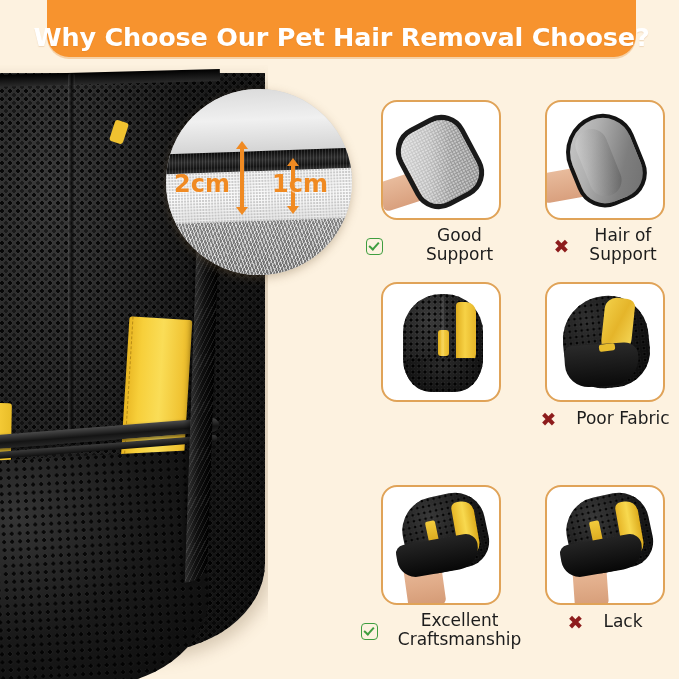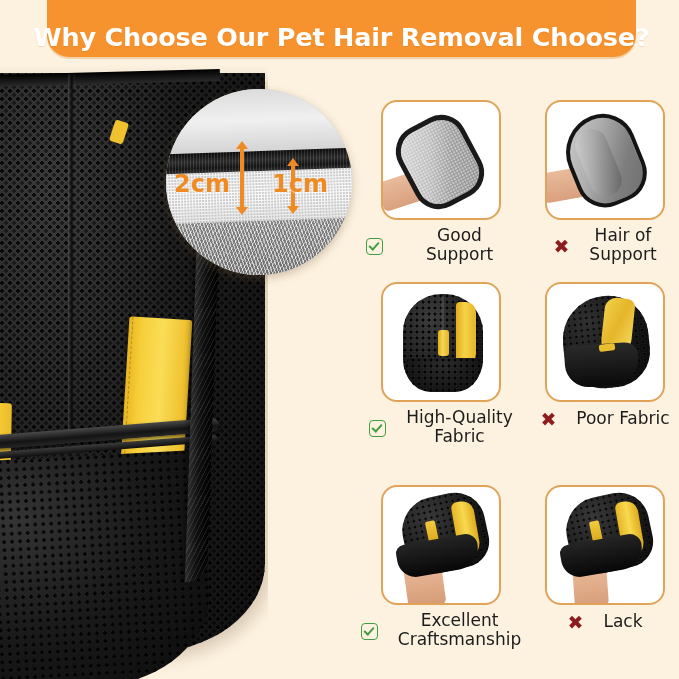--- a/index.html
+++ b/index.html
@@ -631,27 +631,20 @@
     </div>
 
     <div class="feature-cell col-left row-2">
       <div class="feature-card">
         <div class="gl mitt-black"></div>
         <div class="gl yellow-panel yp-a"></div>
         <div class="gl mitt-black-seam"></div>
         <div class="gl yellow-panel yp-b"></div>
         <div class="gl mitt-black-cuff"></div>
       </div>
-      <div class="feature-label">
-        <div class="label-row">
-          <span class="check-icon"></span>
-          <span class="label-text">High-Quality
-Fabric</span>
-        </div>
-      </div>
     </div>
 
     <div class="feature-cell col-right row-2">
       <div class="feature-card">
         <div class="gl mitt-crumple"></div>
         <div class="gl crumple-yellow"></div>
         <div class="gl crumple-fold"></div>
         <div class="gl crumple-tab"></div>
       </div>
       <div class="feature-label">

